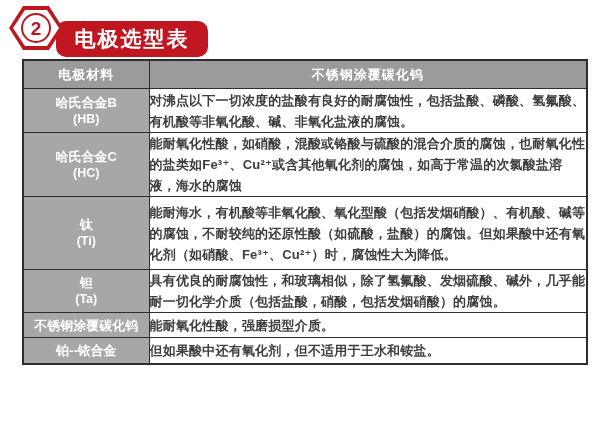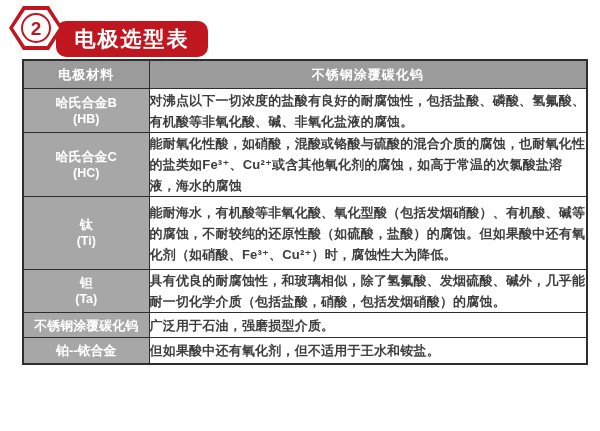--- a/index.html
+++ b/index.html
@@ -124,21 +124,21 @@
           <span>钽</span>
           <span class="sub">(Ta)</span>
         </td>
         <td class="desc">具有优良的耐腐蚀性，和玻璃相似，除了氢氟酸、发烟硫酸、碱外，几乎能耐一切化学介质（包括盐酸，硝酸，包括发烟硝酸）的腐蚀。</td>
       </tr>
 
       <tr class="r6">
         <td class="mat">
           <span>不锈钢涂覆碳化钨</span>
         </td>
-        <td class="desc">广泛用于石油，强磨损型介质。</td>
+        <td class="desc">能耐氧化性酸，强磨损型介质。</td>
       </tr>
 
       <tr class="r7">
         <td class="mat">
           <span>铂--铱合金</span>
         </td>
         <td class="desc">但如果酸中还有氧化剂，但不适用于王水和铵盐。</td>
       </tr>
     </tbody>
   </table>

